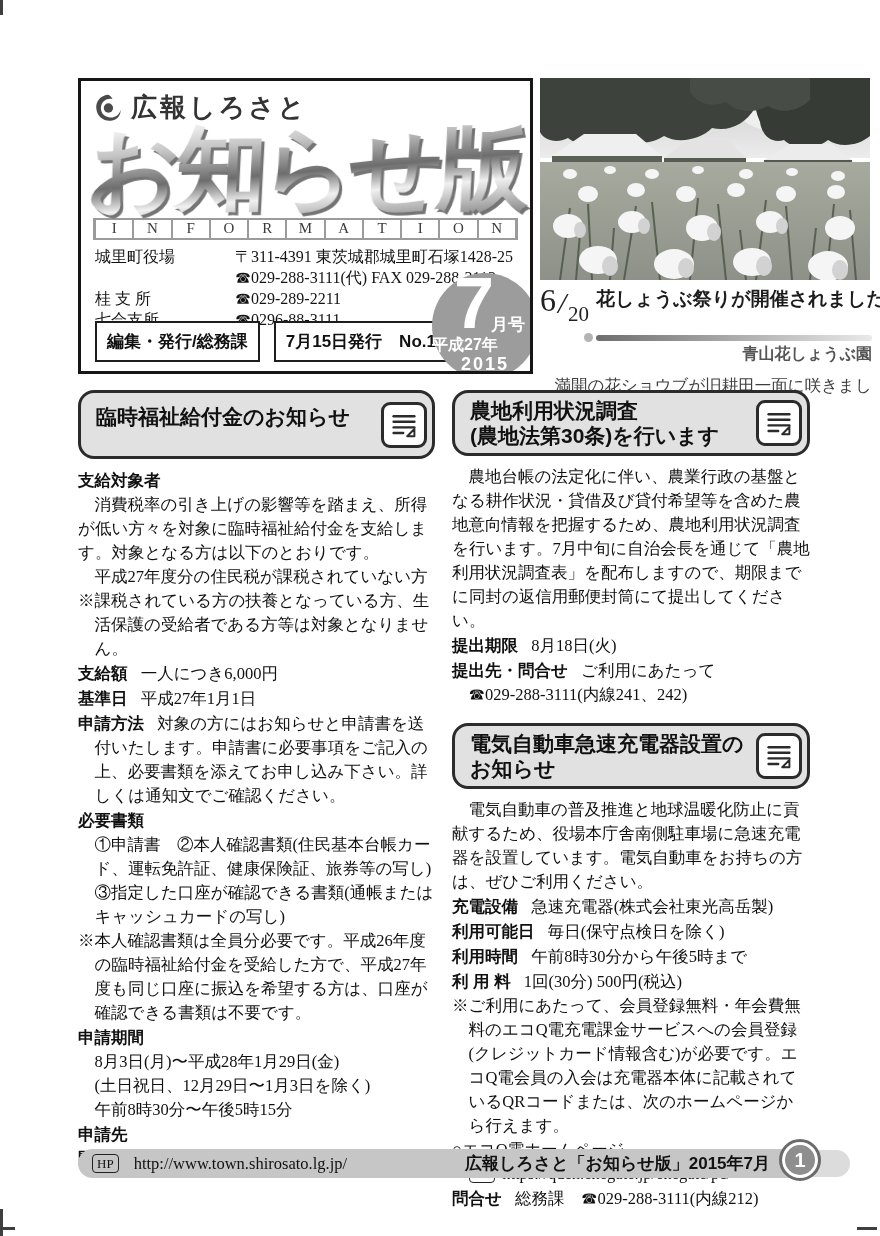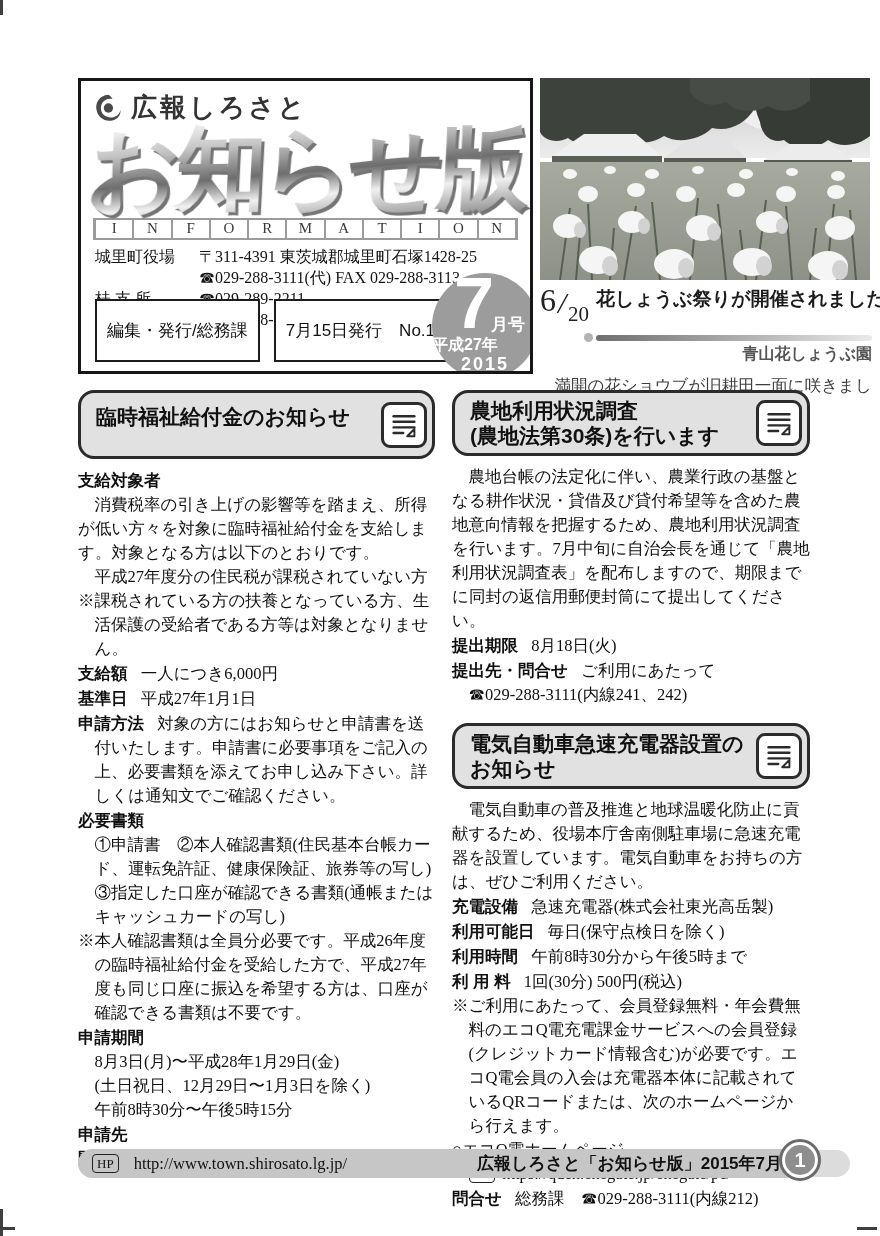--- a/index.html
+++ b/index.html
@@ -25,26 +25,26 @@
   .main-title{font-family:var(--gothic);font-weight:900;font-size:92px;line-height:1.04;
               letter-spacing:-6px;text-align:center;transform:skewX(-3deg);margin-top:-4px;
               background:linear-gradient(175deg,#ffffff 4%,#c4c4c4 28%,#6d6d6d 52%,#f0f0f0 70%,#8a8a8a 96%);
               -webkit-background-clip:text;background-clip:text;color:transparent;
               filter:drop-shadow(3px 3px 0.5px rgba(70,70,70,.75));}
   .info-bar{margin:1px 12px 0;background:#9b9b9b;padding:2px 3px;display:flex;gap:2px;
             justify-content:space-between;height:22px;box-sizing:border-box;}
   .tile{background:#fff;flex:1;display:flex;align-items:center;justify-content:center;
         font-family:var(--serif);font-size:15px;color:#3a3a3a;}
   .contact-block{margin:6px 0 0 14px;font-size:16px;line-height:21px;color:#141414;width:420px;}
-  .contact-row{display:flex;}
+  .contact-row{display:flex;gap:36px;}
   .c-name{width:104px;flex:none;}
   .c-info{white-space:nowrap;}
   .hdr-boxes{position:absolute;left:14px;bottom:9px;display:flex;gap:14px;}
-  .hbox{border:2px solid #1d1d1d;padding:18px 10px;font-family:var(--gothic);
-        font-weight:400;font-size:17px;color:#111;background:#fff;white-space:nowrap;}
+  .hbox{border:2px solid #1d1d1d;padding:7px 10px;font-family:var(--gothic);
+        font-weight:700;font-size:17px;color:#111;background:#fff;white-space:nowrap;}
   .badge{position:absolute;right:-8px;top:192px;width:106px;height:106px;border-radius:50%;
          background:#9c9c9c;color:#fff;font-family:var(--gothic);font-weight:700;}
   .b7{position:absolute;left:22px;top:-6px;font-size:72px;line-height:1;}
   .bsuf{position:absolute;right:13px;top:40px;font-size:17px;}
   .bera{position:absolute;left:0;right:16px;top:62px;text-align:left;font-size:16px;}
   .byear{position:absolute;left:0;right:0;top:81px;text-align:center;font-size:18px;letter-spacing:2px;}
 
   
   .photo-wrap{position:absolute;left:540px;top:78px;width:330px;height:202px;overflow:hidden;}
   .caption{position:absolute;left:538px;top:286px;width:334px;}
@@ -88,21 +88,21 @@
             font-family:var(--serif);font-size:13px;line-height:17px;margin-right:7px;
             vertical-align:1px;color:#111;}
 
   
   .footer{position:absolute;left:78px;top:1149px;width:772px;height:29px;}
   .pill-stub{position:absolute;right:0;top:1px;width:90px;height:27px;border-radius:14px;background:#dcdcdc;}
   .pill{position:absolute;left:0;right:44px;top:0;height:29px;border-radius:15px;background:#c6c6c6;
         display:flex;align-items:center;padding:0 14px;box-sizing:border-box;}
   .f-url{font-family:var(--serif);font-size:16.5px;color:#111;margin-left:8px;}
   .f-spacer{flex:1;}
-  .f-issue{font-family:var(--gothic);font-weight:700;font-size:17px;color:#111;margin-right:10px;white-space:nowrap;}
+  .f-issue{font-family:var(--gothic);font-weight:700;font-size:17px;color:#111;margin-right:22px;white-space:nowrap;}
   .page-circle{position:absolute;right:32px;top:-7px;width:30px;height:30px;border-radius:50%;
                background:#8e8e8e;border:3px solid #fff;outline:3px solid #6b6b6b;
                display:flex;align-items:center;justify-content:center;
                font-family:var(--gothic);font-weight:700;font-size:20px;color:#fff;}
 </style>
 </head>
 <body>
 
 <div id="page">
   <div class="mark mark-tl"></div>

